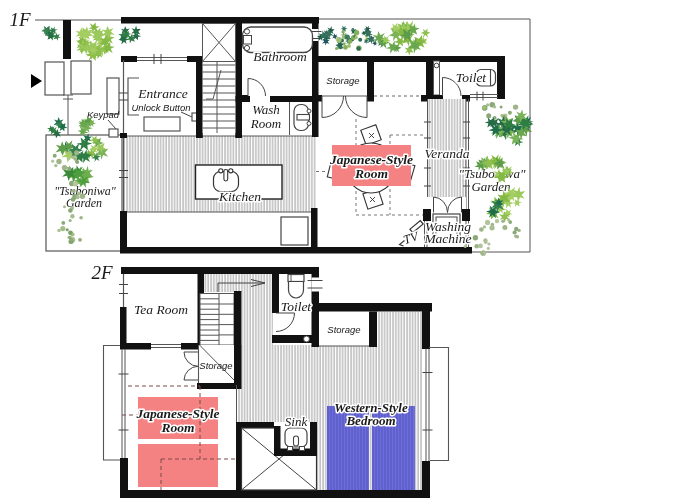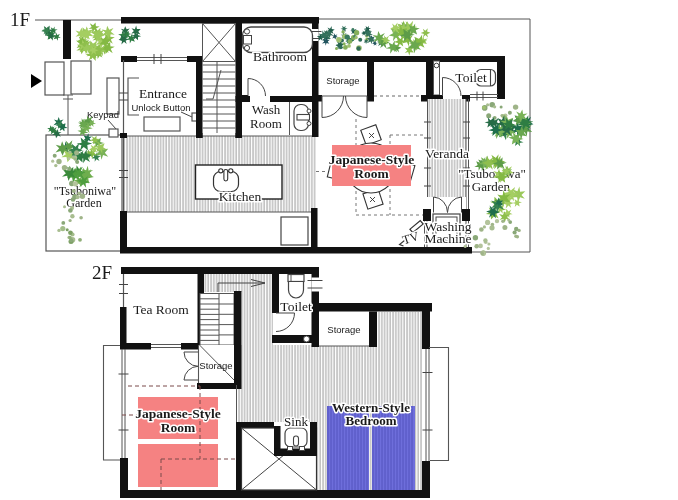--- a/index.html
+++ b/index.html
@@ -1,16 +1,16 @@
 <!DOCTYPE html>
 <html><head>
 <meta charset="utf-8">
 <style>
 html,body{margin:0;padding:0;background:#fff;}
-#wrap{width:678px;height:500px;position:relative;overflow:hidden;background:#fff;}
+#wrap{width:678px;height:500px;position:relative;overflow:hidden;background:#fff;font-style:italic;}
 text{font-family:"Liberation Serif",serif;fill:#1a1a1a;}
 .sans{font-family:"Liberation Sans",sans-serif;}
 .halo{paint-order:stroke;stroke:#fff;stroke-width:3px;stroke-linejoin:round;}
 </style>
 </head>
 <body>
 <div id="wrap">
 <svg width="678" height="500" viewBox="0 0 678 500">
 <defs>
 <pattern id="hv" width="2.8" height="6" patternUnits="userSpaceOnUse">

